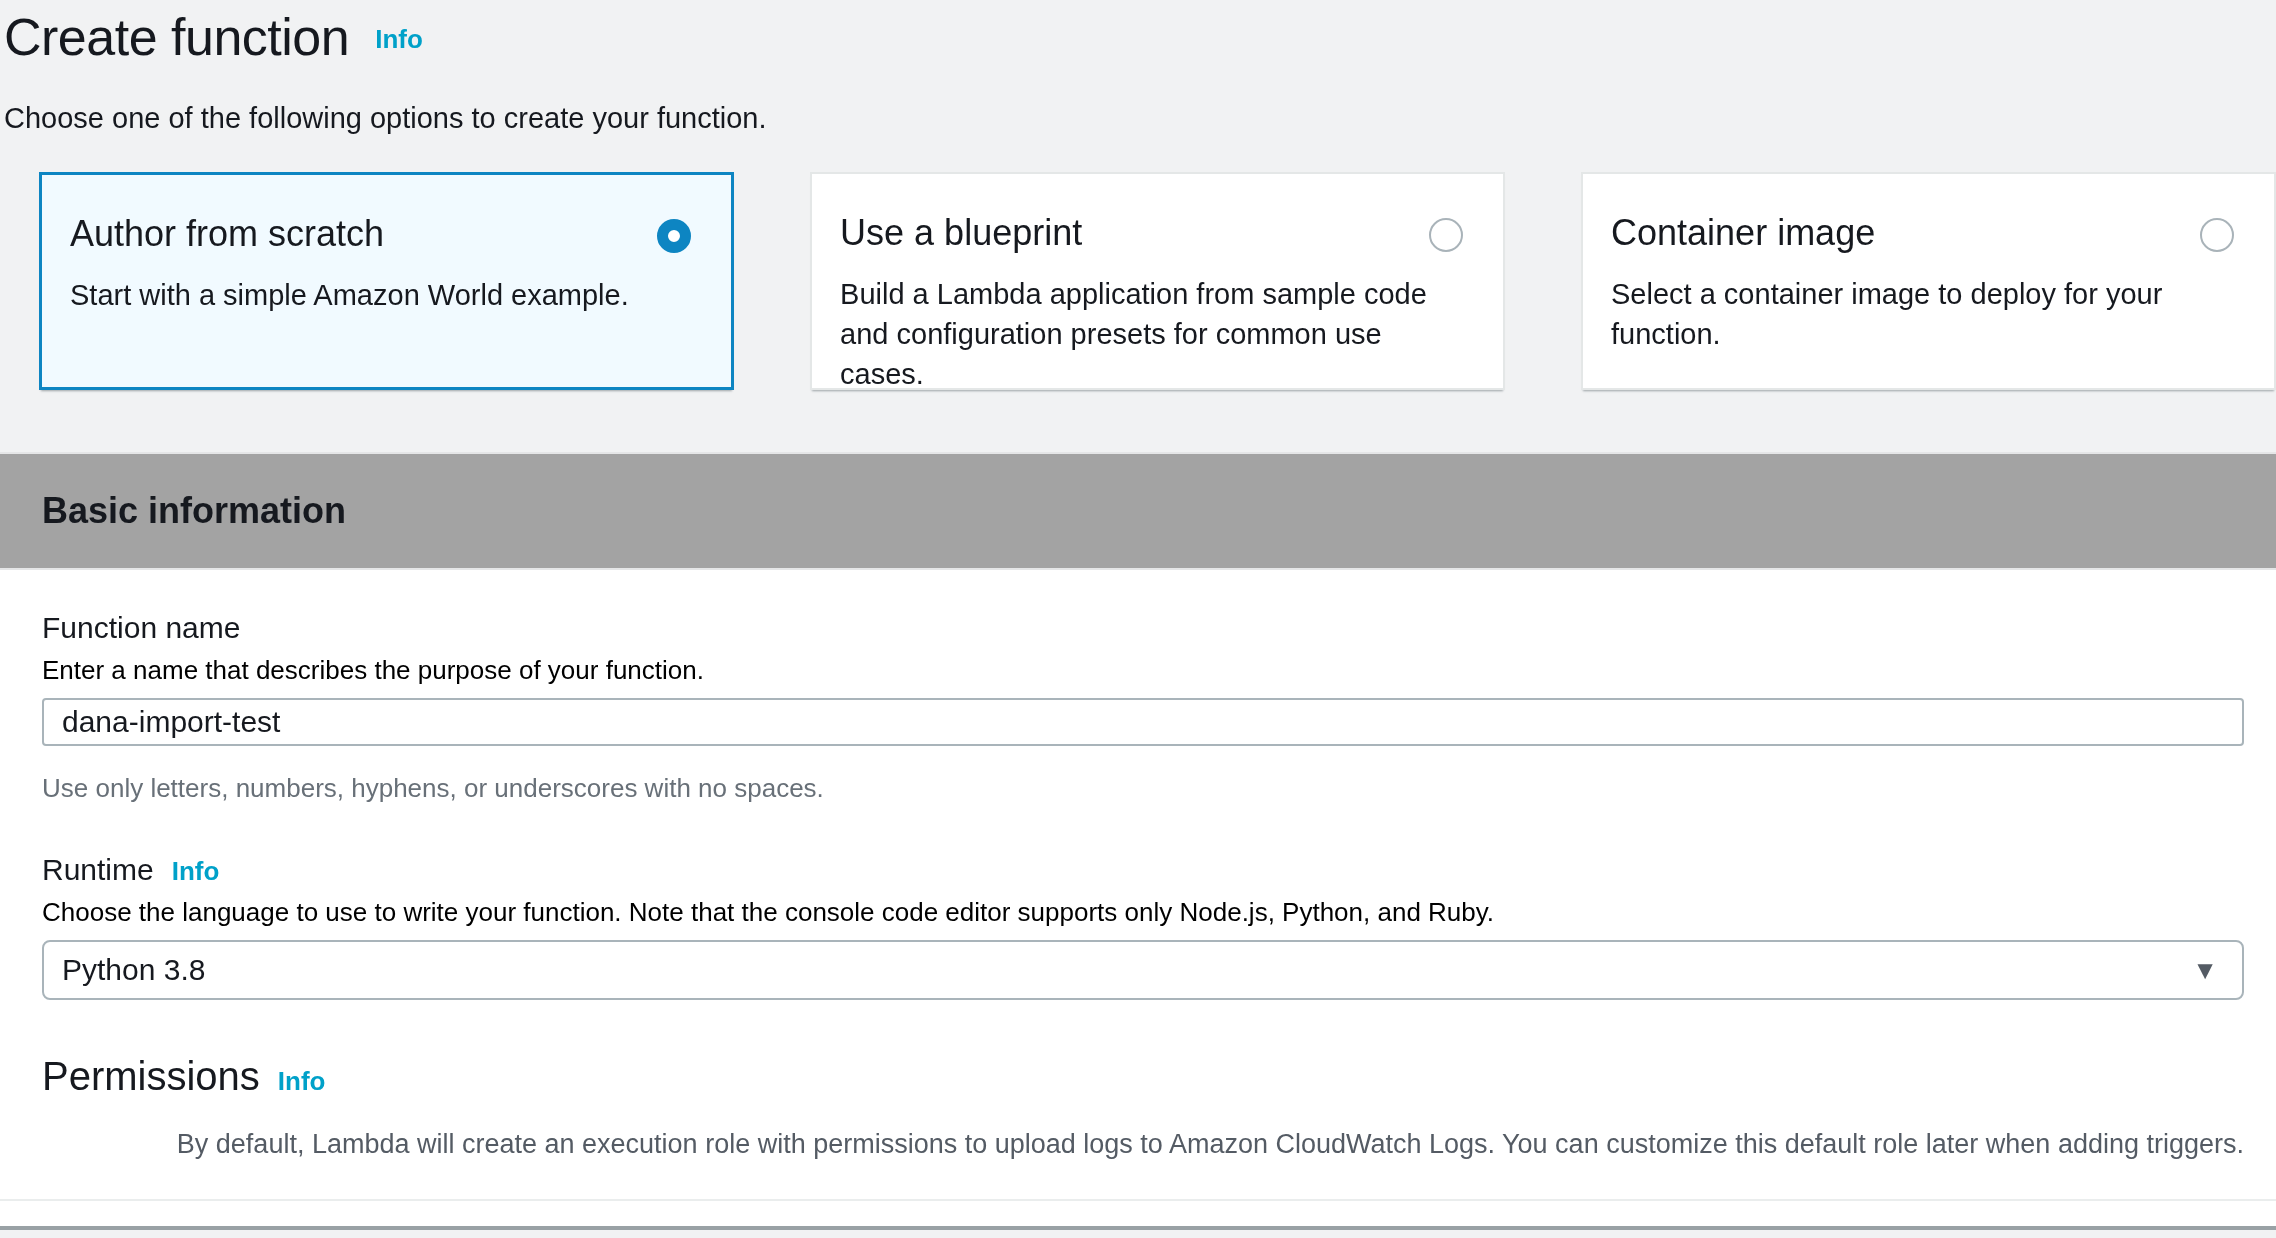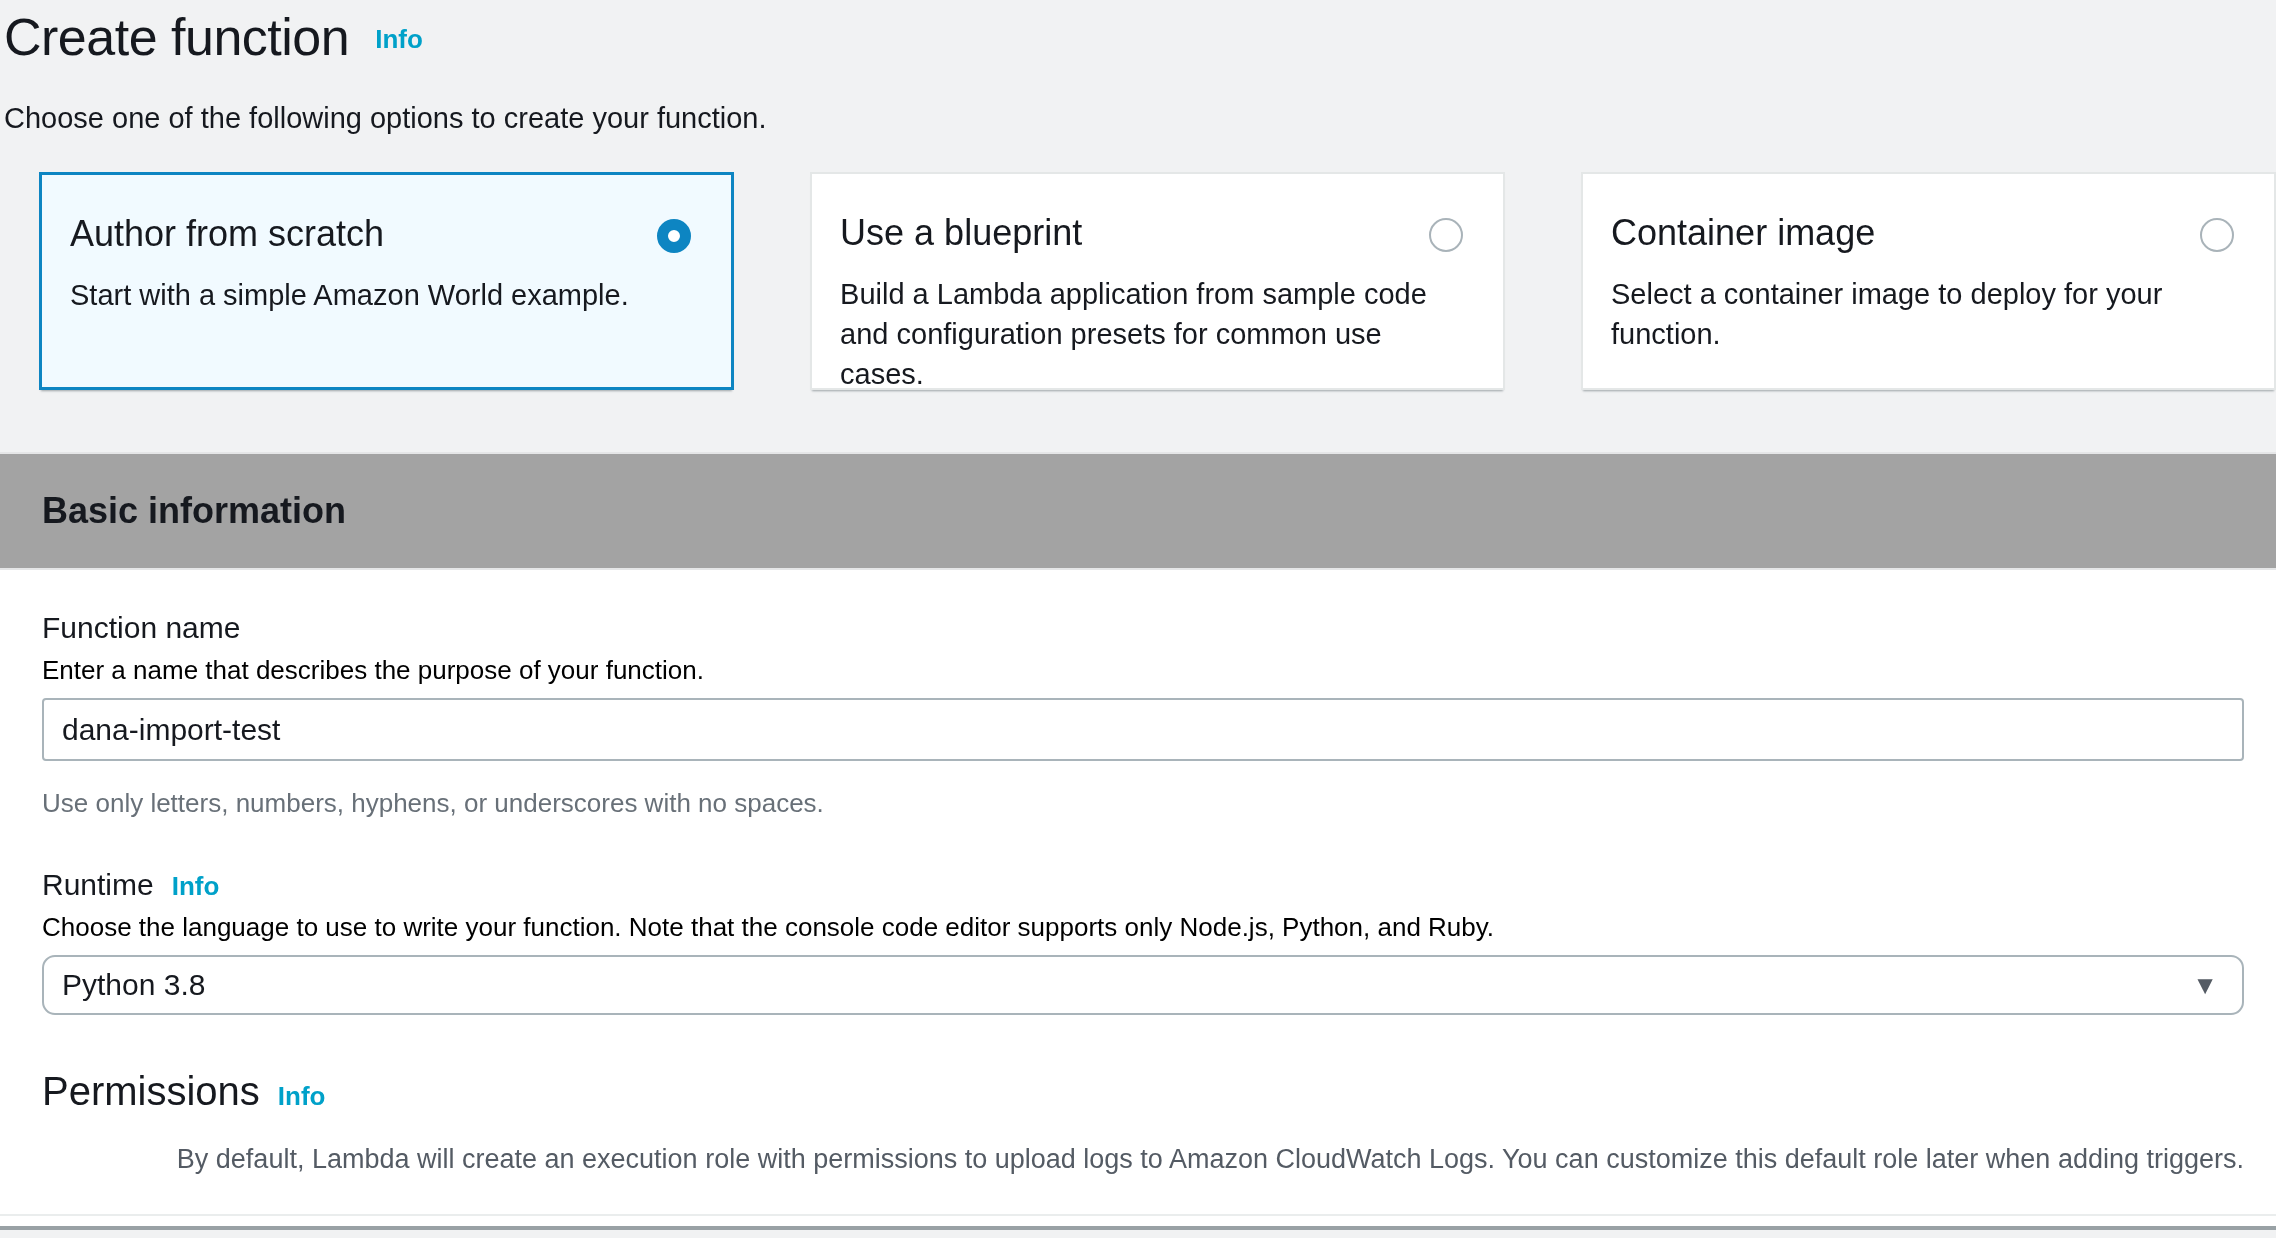--- a/index.html
+++ b/index.html
@@ -67,35 +67,35 @@
     background: #ffffff;
     height: 656px;
     padding: 40px 32px 0 42px;
   }
   .field-label { font-size: 30px; line-height: 36px; }
   .label-row { display: flex; align-items: baseline; gap: 18px; }
   .field-desc { margin-top: 8px; font-size: 26px; line-height: 32px; color: #000000; }
   .text-input {
     display: block;
     margin-top: 12px;
-    width: 2202px; height: 63px;
+    width: 2202px; height: 48px;
     border: 2px solid #a9b4ba; border-radius: 4px;
     padding: 0 18px;
     font-family: "Liberation Sans", sans-serif;
     font-size: 30px; color: #16191f;
     background: #ffffff;
     outline: none;
   }
   .field-constraint { margin-top: 27px; font-size: 26px; color: #687078; }
 
   .runtime-group { margin-top: 48px; }
   .select-box {
     margin-top: 12px;
     width: 2202px; height: 60px;
-    border: 2px solid #a9b4ba; border-radius: 13px;
+    border: 2px solid #a9b4ba; border-radius: 8px;
     background: #ffffff;
     display: flex; align-items: center; justify-content: space-between;
     padding: 0 24px 0 18px;
     cursor: pointer;
   }
   .select-value { font-size: 30px; }
   .select-caret { font-size: 26px; color: #545b64; line-height: 1; }
 
   .permissions-group { margin-top: 54px; }
   .permissions-title { font-size: 40px; font-weight: 500; }

